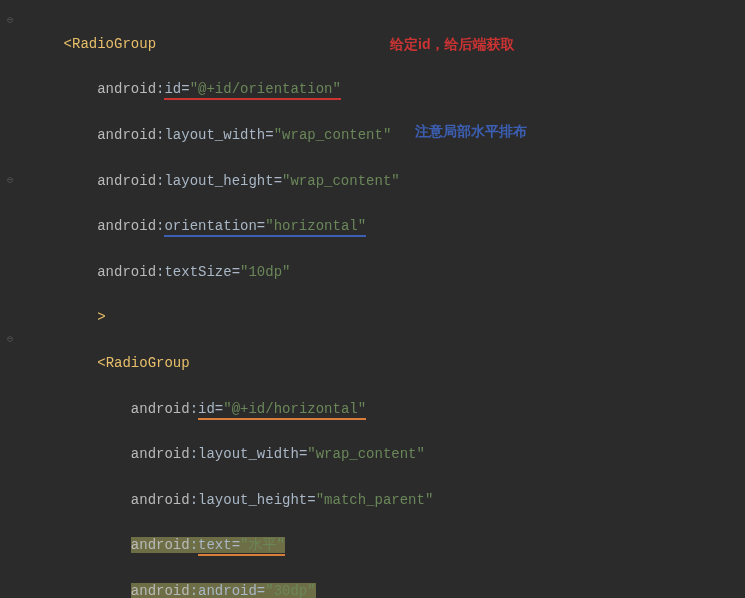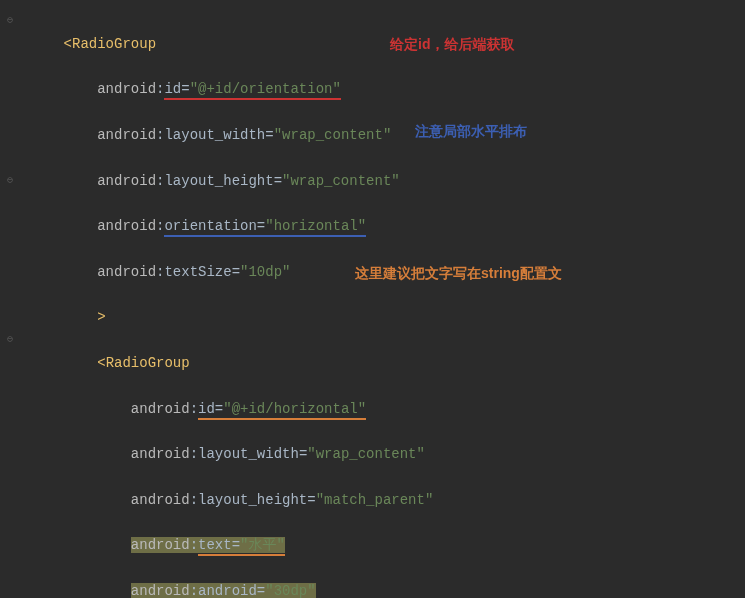--- a/index.html
+++ b/index.html
@@ -96,15 +96,14 @@
 
 
 
 
 
 
 
 
     <div class="anno anno-red" style="top:33px; left:370px;">给定id，给后端获取</div>
     <div class="anno anno-blue" style="top:120px; left:395px;">注意局部水平排布</div>
-    <div class="anno anno-orange" style="top:262px; left:335px;">这里建议把文字写在string配置文</div>
   </div>
 </div>
 
 </body></html>

